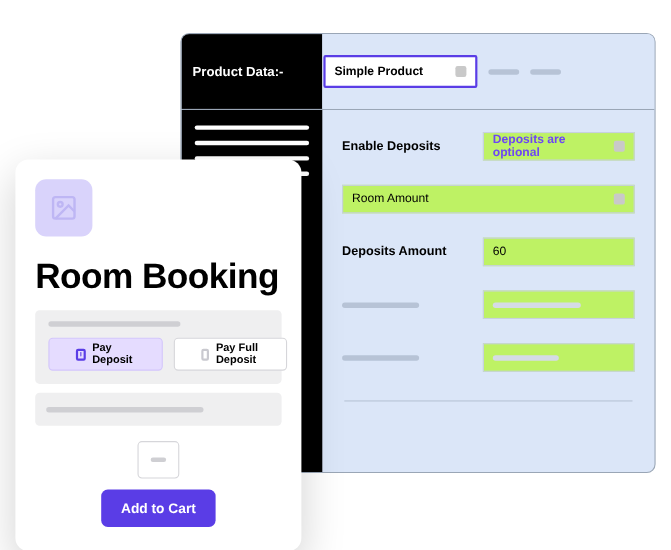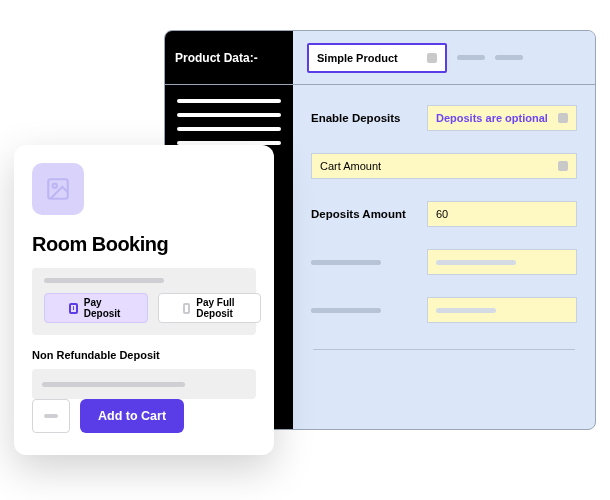--- a/index.html
+++ b/index.html
@@ -10,39 +10,39 @@
   .admin {
     position: absolute;
     top: 30px; right: 14px;
     width: 432px; height: 400px;
     border: 1px solid #9aa6b6;
     border-radius: 8px;
     overflow: hidden;
     background: #dbe6f8;
   }
   .admin-header {
-    height: 54px;
+    height: 69px;
     display: flex;
     align-items: stretch;
     border-bottom: 1px solid #9aa6b6;
   }
   .admin-header-left {
     background: #000;
     color: #fff;
     width: 128px;
     display: flex; align-items: center;
     padding: 0 10px;
     font-weight: 700;
     font-size: 12px;
   }
   .admin-header-right {
     flex: 1;
     background: #dbe6f8;
     display: flex; align-items: center; gap: 10px;
-    padding: 0 14px;
+    padding: 0 1px;
   }
   .product-type {
     border: 2px solid #5a3de6;
     background: #fff;
     height: 30px;
     display: flex; align-items: center; justify-content: space-between;
     padding: 0 8px;
     font-size: 11px; font-weight: 700;
     width: 140px;
     border-radius: 2px;
@@ -56,24 +56,24 @@
     padding: 14px 12px;
     display: flex; flex-direction: column; gap: 10px;
   }
   .side-line { height: 4px; background: #fff; border-radius: 2px; }
 
   .admin-content {
     flex: 1;
     padding: 20px 18px;
     display: flex; flex-direction: column; gap: 22px;
   }
-  .field-row { display: flex; align-items: center; gap: 6px; }
+  .field-row { display: flex; align-items: center; gap: 18px; }
   .field-label { width: 110px; font-size: 11.5px; font-weight: 700; color: #000; }
   .field-control {
-    flex: 1; background: #fef9c3; border: 1px solid #c7d1df;
+    flex: 1; background: #bef264; border: 1px solid #c7d1df;
     height: 26px; display: flex; align-items: center; justify-content: space-between;
     padding: 0 8px; font-size: 11px;
   }
   .purple-text { color: #6d46f5; font-weight: 600; }
   .lbl-skel { width: 70px; height: 5px; background: #b7c3d6; border-radius: 3px; }
   .val-skel { height: 5px; background: #d5dbe5; border-radius: 3px; }
   .divider { height: 1px; background: #b7c3d6; margin: 4px 2px 0; }
 
   
   .card {
@@ -84,21 +84,21 @@
     border-radius: 12px;
     box-shadow: 0 14px 40px rgba(0,0,0,0.18);
     padding: 18px 18px 22px;
   }
   .thumb {
     width: 52px; height: 52px; border-radius: 10px;
     background: #d9d3fb;
     display: flex; align-items: center; justify-content: center;
   }
   .thumb svg { width: 26px; height: 26px; stroke: #beb6f4; fill: none; stroke-width: 2; }
-  .title { font-size: 20px; font-weight: 800; margin-top: 18px; letter-spacing: -0.5px; }
+  .title { font-size: 32px; font-weight: 800; margin-top: 18px; letter-spacing: -0.5px; }
   .block {
     background: #efeff0; border-radius: 4px;
     padding: 10px 12px 12px; margin-top: 12px;
   }
   .block .skel-line { height: 5px; background: #cfcfd3; border-radius: 3px; width: 60%; }
   .options { display: flex; gap: 10px; margin-top: 10px; }
   .opt {
     flex: 1; background: #fff; border: 1px solid #d6d6da;
     height: 30px; border-radius: 4px;
     display: flex; align-items: center; gap: 6px;
@@ -110,21 +110,21 @@
   .opt.active .radio::after { content: ""; position: absolute; inset: 1.5px; background: #5a3de6; border-radius: 1px; }
   .opt:not(.active) .radio { border-color: #c9c9cf; }
 
   .sub-label { font-size: 11px; font-weight: 700; margin-top: 14px; }
   .gray-field {
     background: #efeff0; height: 30px; border-radius: 4px;
     margin-top: 8px; padding: 0 10px; display: flex; align-items: center;
   }
   .gray-field .sk { height: 5px; width: 70%; background: #cfcfd3; border-radius: 3px; }
 
-  .cart-row { display: flex; gap: 10px; align-items: center; }
+  .cart-row { display: flex; gap: 10px; margin-top: 14px; align-items: center; flex-direction: column; }
   .qty {
     width: 38px; height: 34px; border: 1px solid #d6d6da; border-radius: 4px;
     display: flex; align-items: center; justify-content: center;
   }
   .qty .dash { width: 14px; height: 4px; background: #cfcfd3; border-radius: 2px; }
   .add-btn {
     flex: 0 0 auto;
     background: #5a3de6; color: #fff;
     height: 34px; border-radius: 6px;
     display: flex; align-items: center; justify-content: center;
@@ -161,21 +161,21 @@
         <div class="field-row">
           <div class="field-label">Enable Deposits</div>
           <div class="field-control">
             <span class="purple-text">Deposits are optional</span>
             <span class="sq"></span>
           </div>
         </div>
 
         <div class="field-row">
           <div class="field-control">
-            <span>Cart Amount</span>
+            <span>Room Amount</span>
             <span class="sq"></span>
           </div>
         </div>
 
         <div class="field-row">
           <div class="field-label">Deposits Amount</div>
           <div class="field-control">
             <span>60</span>
           </div>
         </div>
@@ -221,21 +221,20 @@
           <span class="radio"></span>
           <span>Pay Deposit</span>
         </div>
         <div class="opt">
           <span class="radio"></span>
           <span>Pay Full Deposit</span>
         </div>
       </div>
     </div>
 
-    <div class="sub-label">Non Refundable Deposit</div>
     <div class="gray-field">
       <div class="sk"></div>
     </div>
 
     <div class="cart-row">
       <div class="qty">
         <div class="dash"></div>
       </div>
       <div class="add-btn">
         <span>Add to Cart</span>

